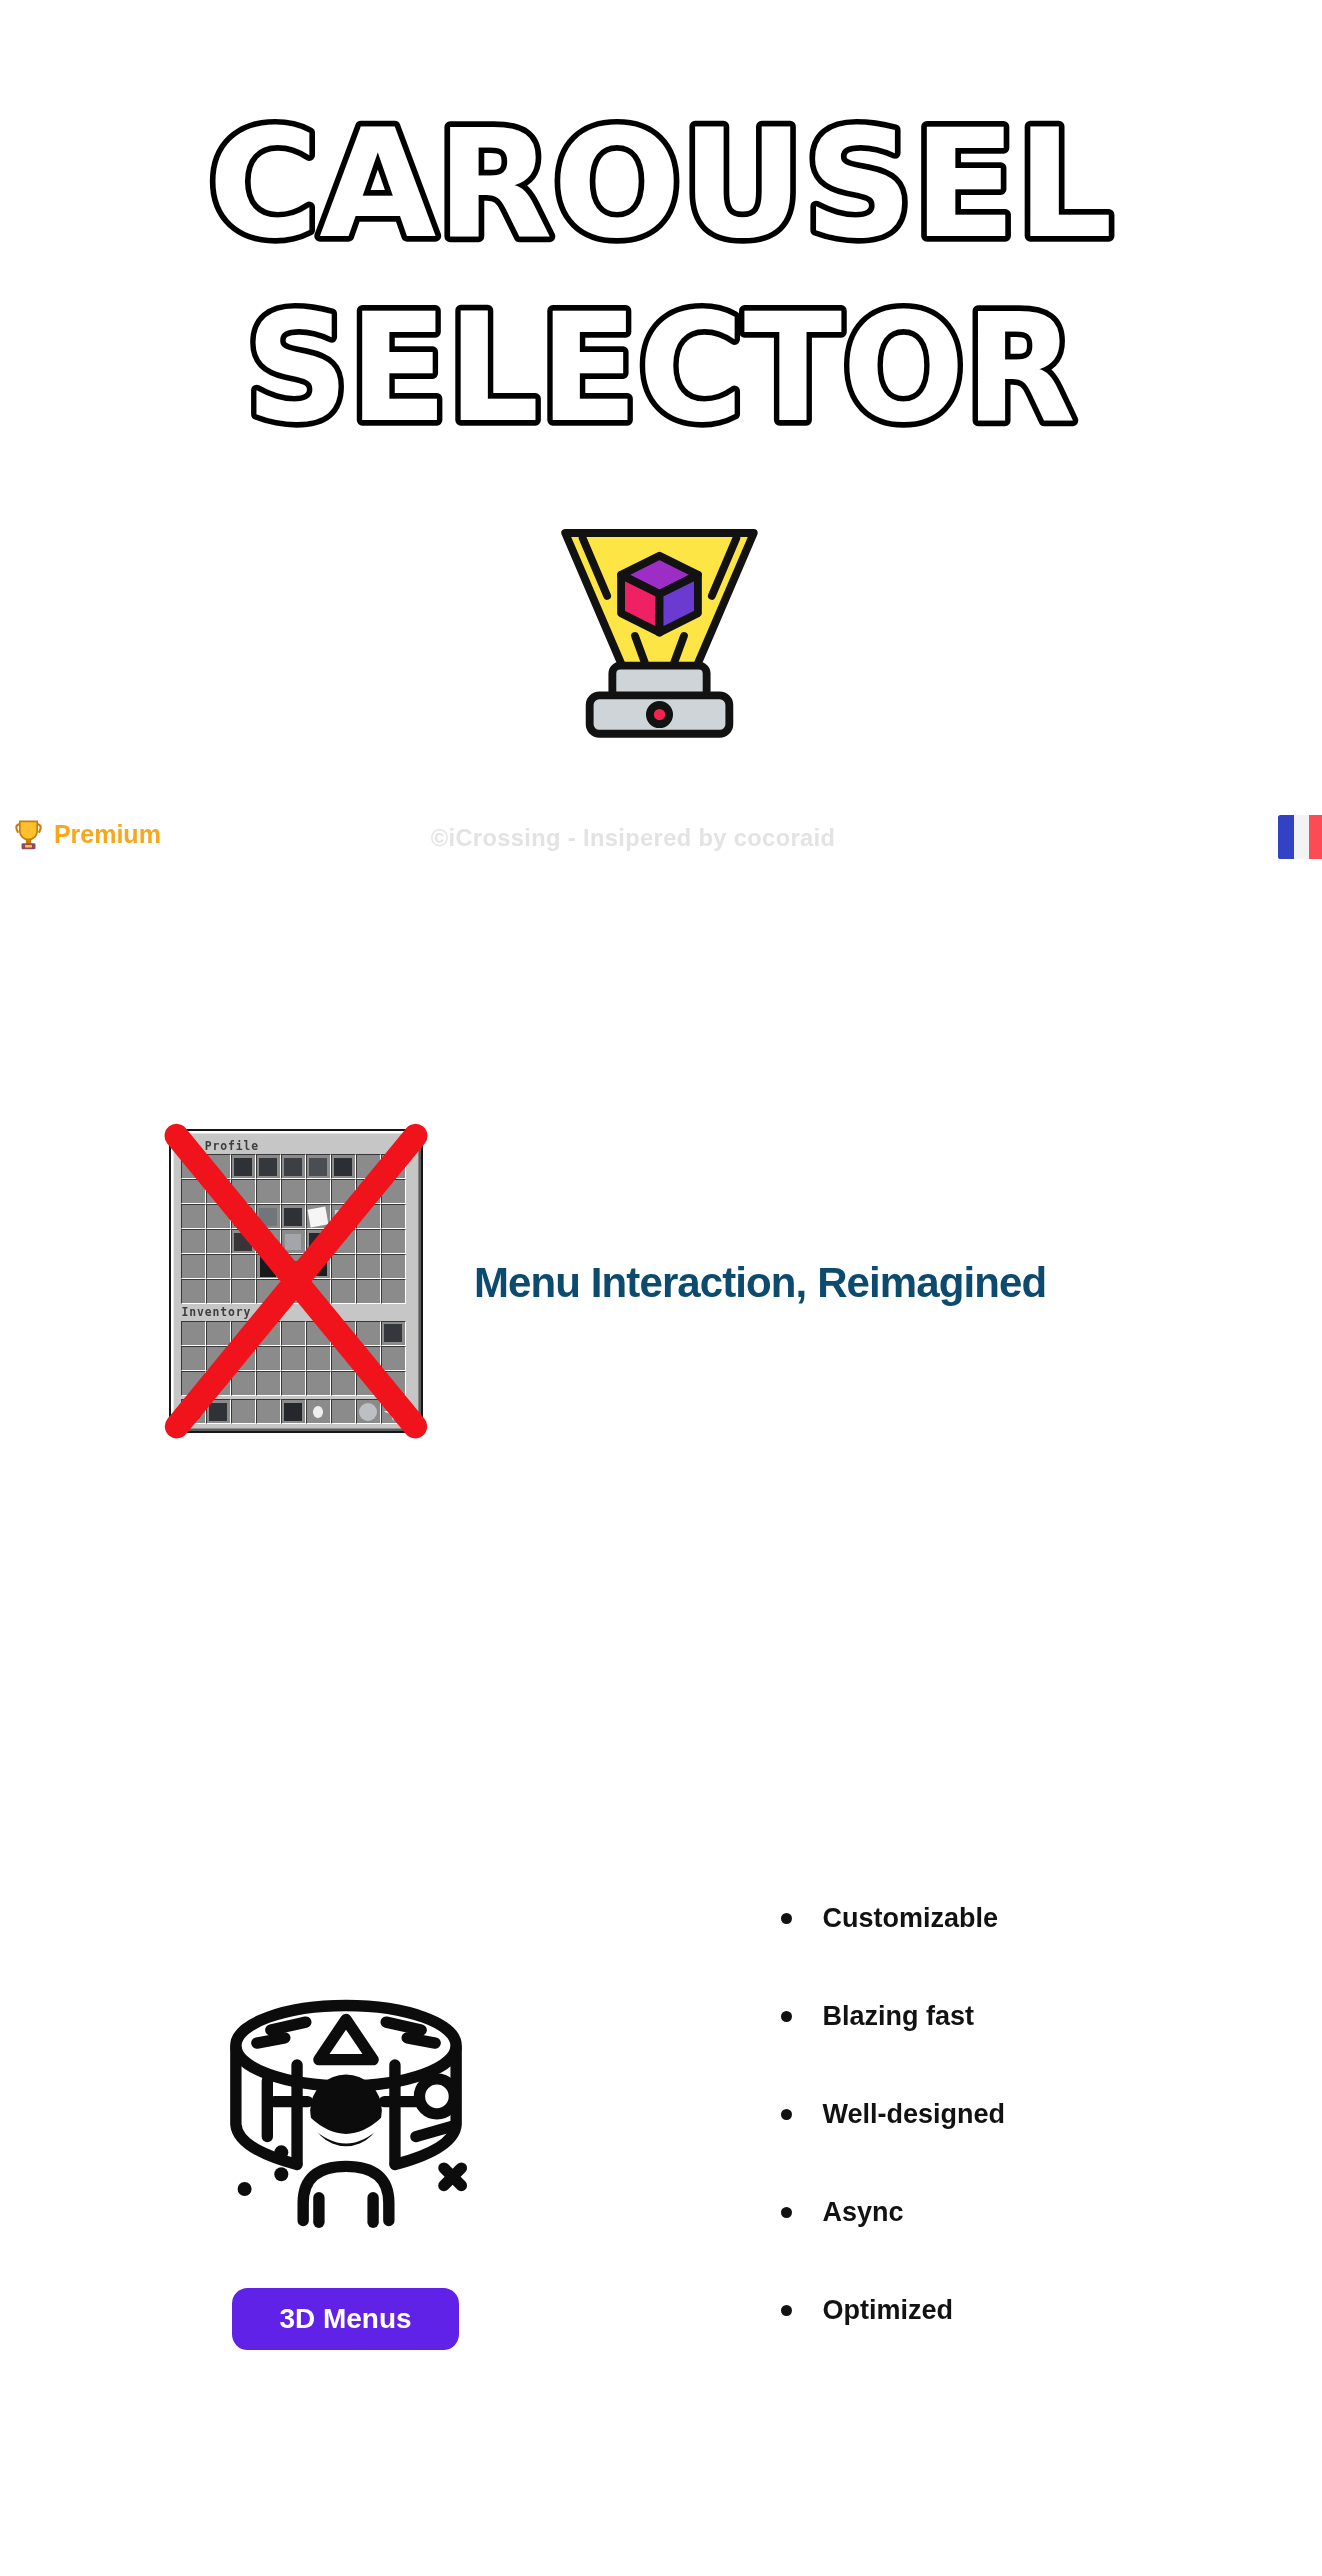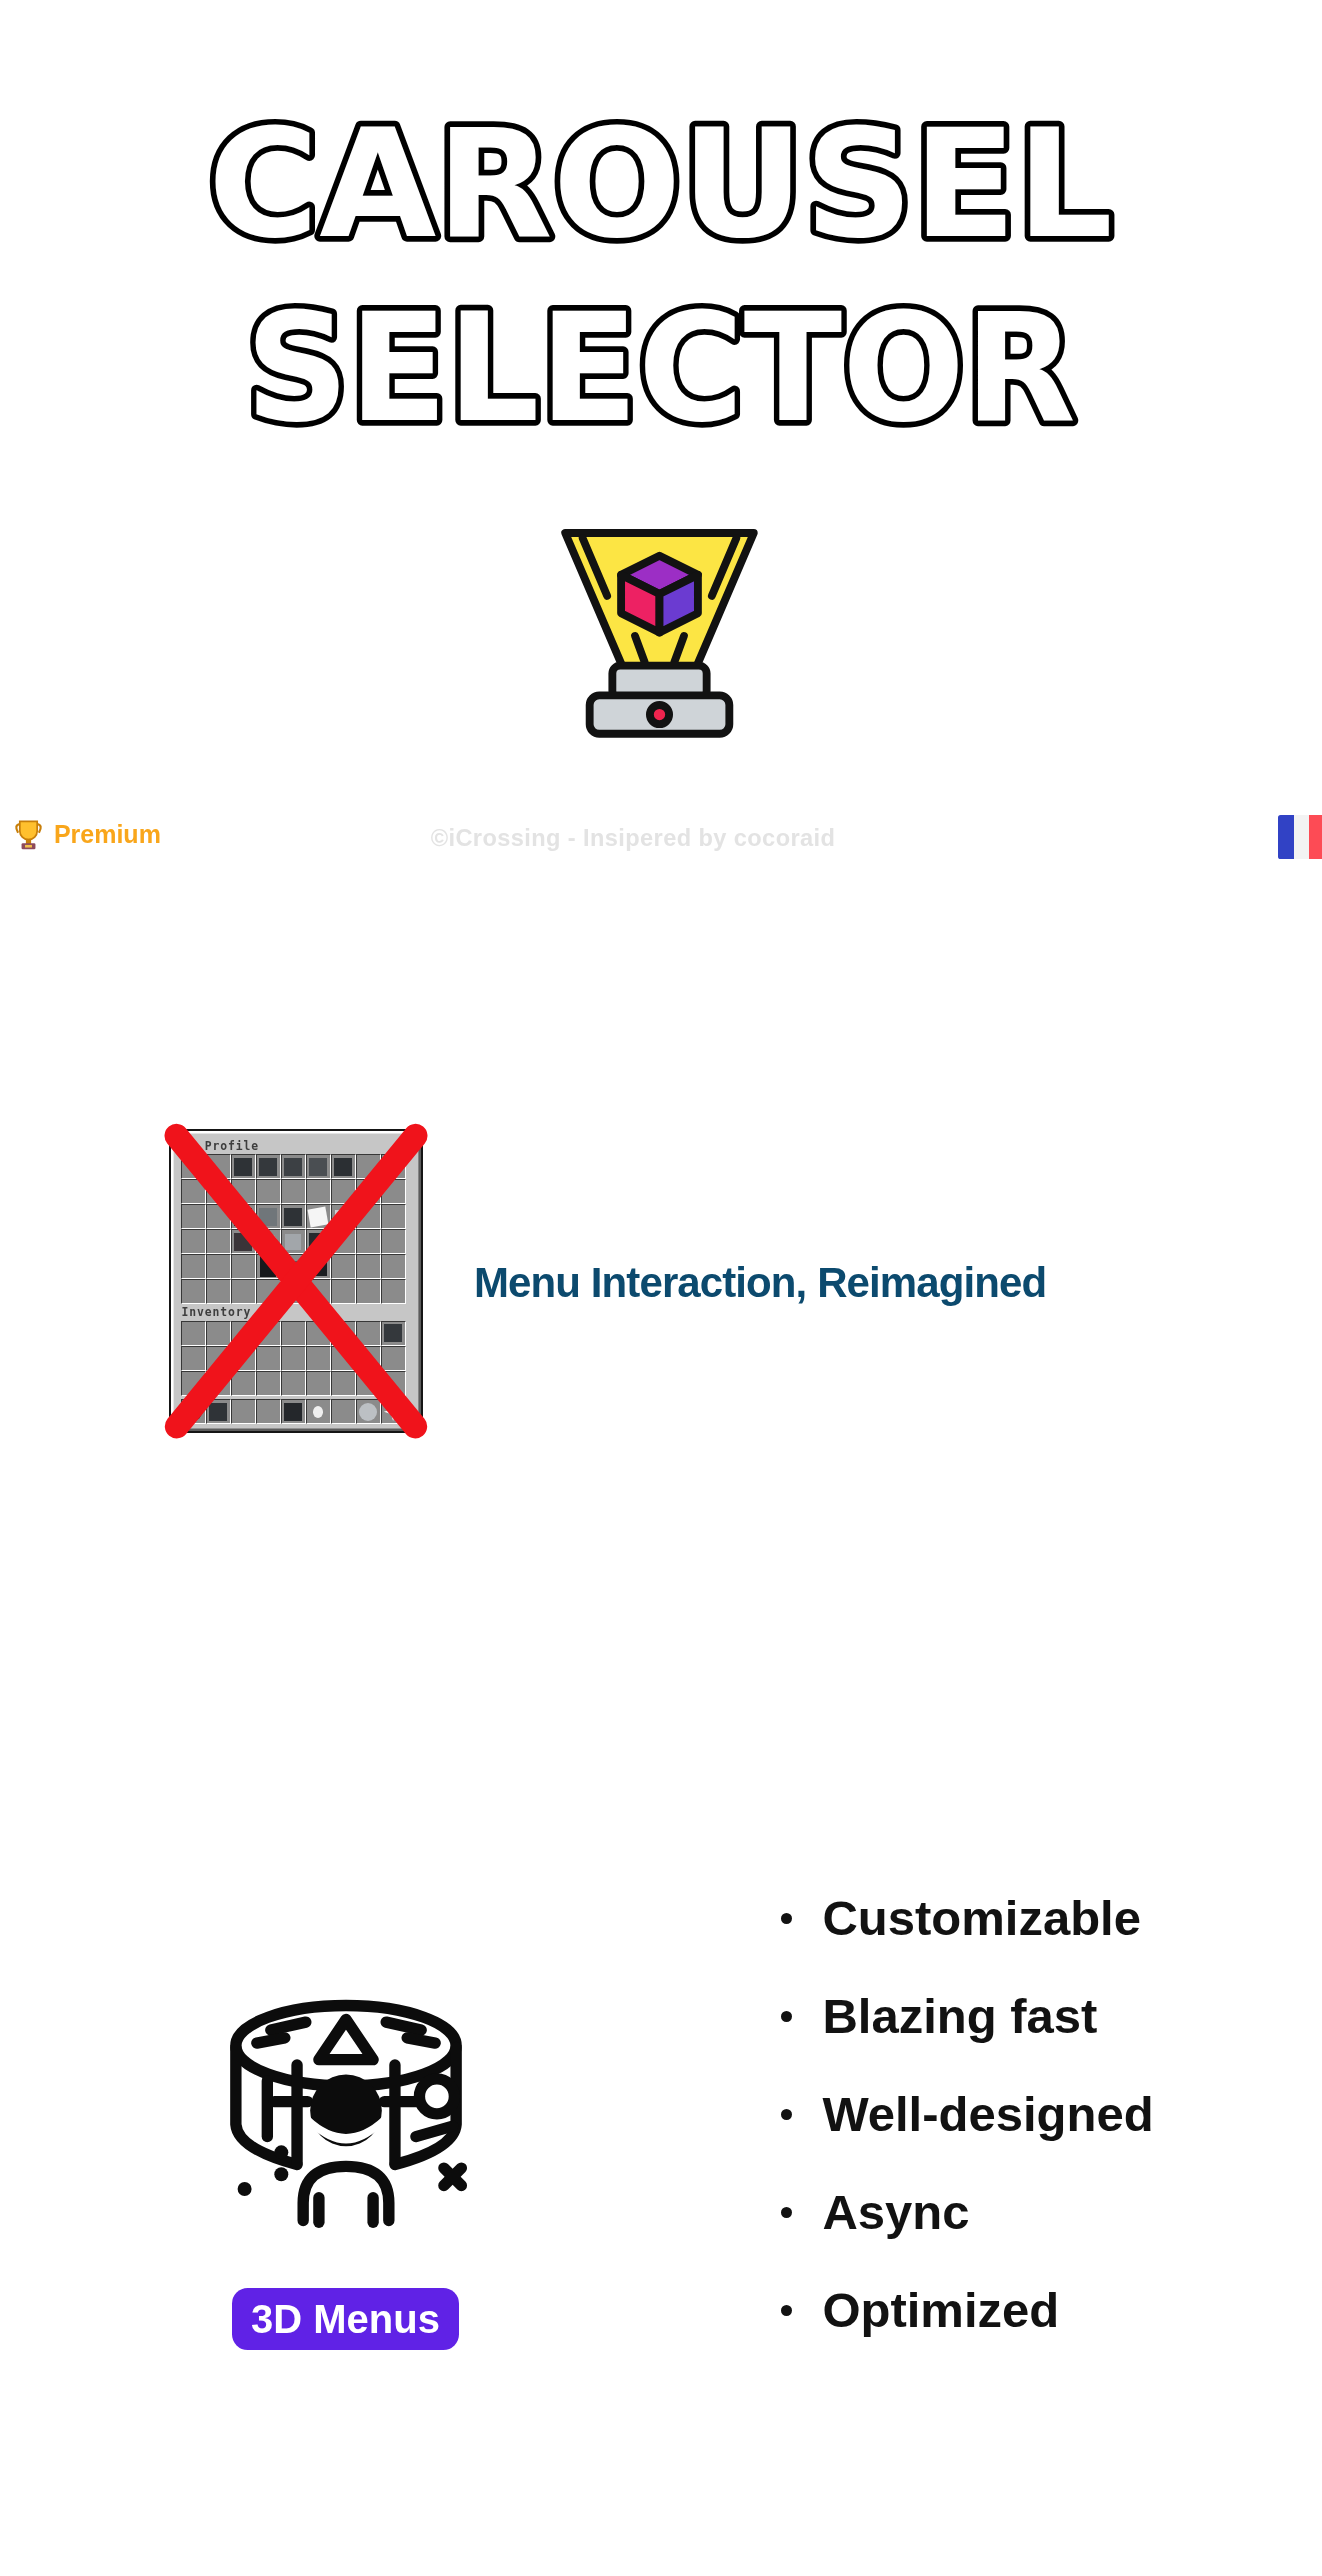--- a/index.html
+++ b/index.html
@@ -46,23 +46,23 @@
   .xbar.b{transform:translate(-50%,-50%) rotate(-50.6deg);}
 
   
   #banner-heading{position:absolute;left:474px;top:1259px;font-size:42px;font-weight:bold;
                   letter-spacing:-0.9px;color:#0c4a6e;}
 
   
   #carousel-icon{position:absolute;left:220px;top:1995px;}
   #badge{position:absolute;left:232px;top:2288px;width:227px;height:62px;border-radius:15.7px;
          background:var(--badge-bg,#6022E6);display:flex;align-items:center;justify-content:center;
-         color:var(--badge-text,#fff);font-size:40px;font-weight:bold;}
+         color:var(--badge-text,#fff);font-size:28px;font-weight:bold;}
   #features-list{position:absolute;left:781px;top:1896px;list-style:none;margin:0;padding:0;}
-  #features-list li{display:flex;align-items:center;font-size:49px;font-weight:600;
+  #features-list li{display:flex;align-items:center;font-size:27px;font-weight:600;
                     color:#121212;line-height:45px;margin-bottom:53px;}
   #features-list .dot{width:11.4px;height:11.4px;border-radius:50%;background:#121212;
                       margin-right:30px;flex:none;}
 </style>
 </head>
 <body>
 
 <div id="page">
 
   <svg id="logo" width="1049" height="359" viewBox="0 0 1200 410">

